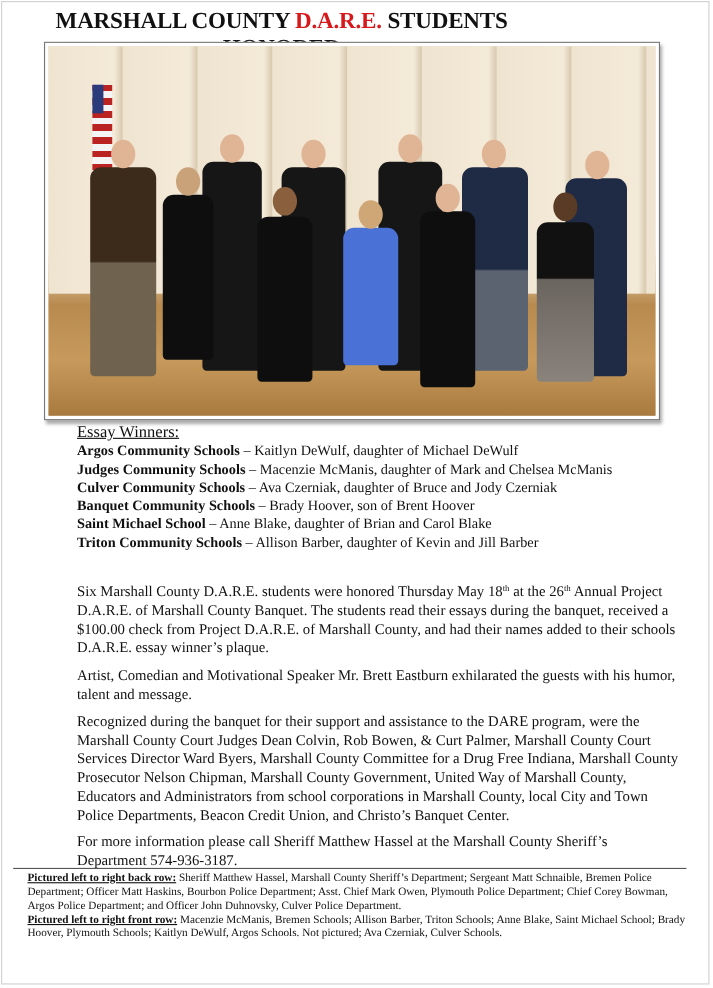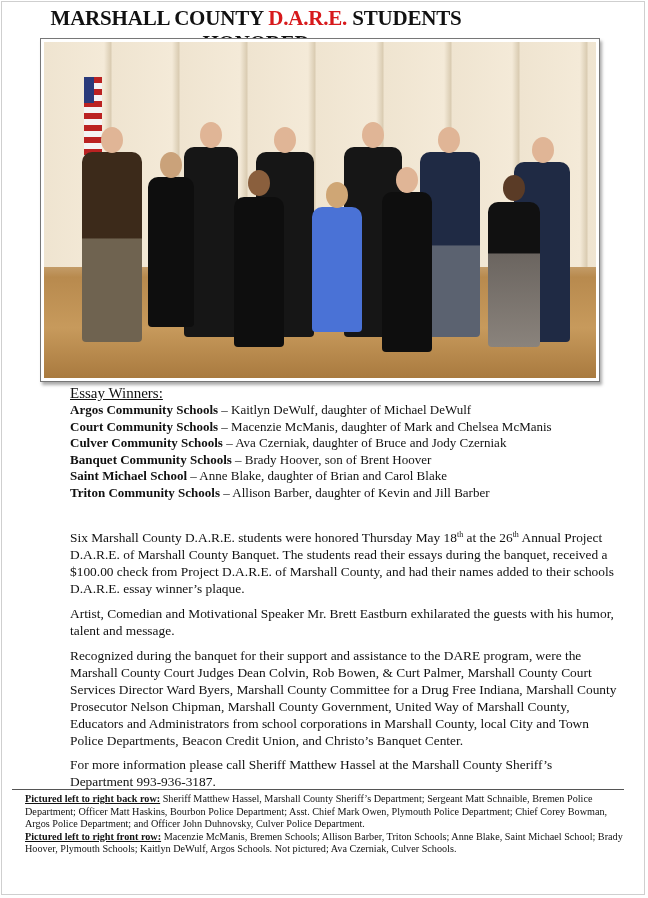--- a/index.html
+++ b/index.html
@@ -98,33 +98,33 @@
     <div class="head" style="left:352px;top:125px;"></div>
     <div class="person" style="left:444px;top:160px;width:52px;height:145px;background:linear-gradient(to bottom,#111 0%,#111 35%,#6b6560 36%,#8a837c 100%);"></div>
     <div class="head" style="left:459px;top:133px;background:#5a3b26;"></div>
   </div>
 </div>
 
 <div class="caption-label">Essay Winners:</div>
 
 <div class="winners">
   <div class="row"><b>Argos Community Schools</b><span> – Kaitlyn DeWulf, daughter of Michael DeWulf</span></div>
-  <div class="row"><b>Court Community Schools</b><span> – Macenzie McManis, daughter of Mark and Chelsea McManis</span></div>
+  <div class="row"><b>Judges Community Schools</b><span> – Macenzie McManis, daughter of Mark and Chelsea McManis</span></div>
   <div class="row"><b>Culver Community Schools</b><span> – Ava Czerniak, daughter of Bruce and Jody Czerniak</span></div>
   <div class="row"><b>Banquet Community Schools</b><span> – Brady Hoover, son of Brent Hoover</span></div>
   <div class="row"><b>Saint Michael School</b><span> – Anne Blake, daughter of Brian and Carol Blake</span></div>
   <div class="row"><b>Triton Community Schools</b><span> – Allison Barber, daughter of Kevin and Jill Barber</span></div>
 </div>
 
 <p class="para p1"><span>Six Marshall County D.A.R.E. students were honored Thursday May 18</span><sup>th</sup><span> at the 26</span><sup>th</sup><span> Annual Project D.A.R.E. of Marshall County Banquet. The students read their essays during the banquet, received a $100.00 check from Project D.A.R.E. of Marshall County, and had their names added to their schools D.A.R.E. essay winner’s plaque.</span></p>
 
 <p class="para p2">Artist, Comedian and Motivational Speaker Mr. Brett Eastburn exhilarated the guests with his humor, talent and message.</p>
 
 <p class="para p3">Recognized during the banquet for their support and assistance to the DARE program, were the Marshall County Court Judges Dean Colvin, Rob Bowen, &amp; Curt Palmer, Marshall County Court Services Director Ward Byers,  Marshall County Committee for a Drug Free Indiana, Marshall County Prosecutor Nelson Chipman, Marshall County Government, United Way of Marshall County, Educators and Administrators from school corporations in Marshall County, local City and Town Police Departments, Beacon Credit Union, and Christo’s Banquet Center.</p>
 
-<p class="para p4">For more information please call Sheriff Matthew Hassel at the Marshall County Sheriff’s Department 993-936-3187.</p>
+<p class="para p4">For more information please call Sheriff Matthew Hassel at the Marshall County Sheriff’s Department 574-936-3187.</p>
 
 <div class="rule"></div>
 
 <div class="footnote">
   <b>Pictured left to right back row:</b><span> Sheriff Matthew Hassel, Marshall County Sheriff’s Department; Sergeant Matt Schnaible, Bremen Police Department; Officer Matt Haskins, Bourbon Police Department; Asst. Chief Mark Owen, Plymouth Police Department; Chief Corey Bowman, Argos Police Department; and Officer John Duhnovsky, Culver Police Department.</span><br>
   <b>Pictured left to right front row:</b><span> Macenzie McManis, Bremen Schools; Allison Barber, Triton Schools; Anne Blake, Saint Michael School; Brady Hoover, Plymouth Schools; Kaitlyn DeWulf, Argos Schools. Not pictured; Ava Czerniak, Culver Schools.</span>
 </div>
 
 </body></html>

